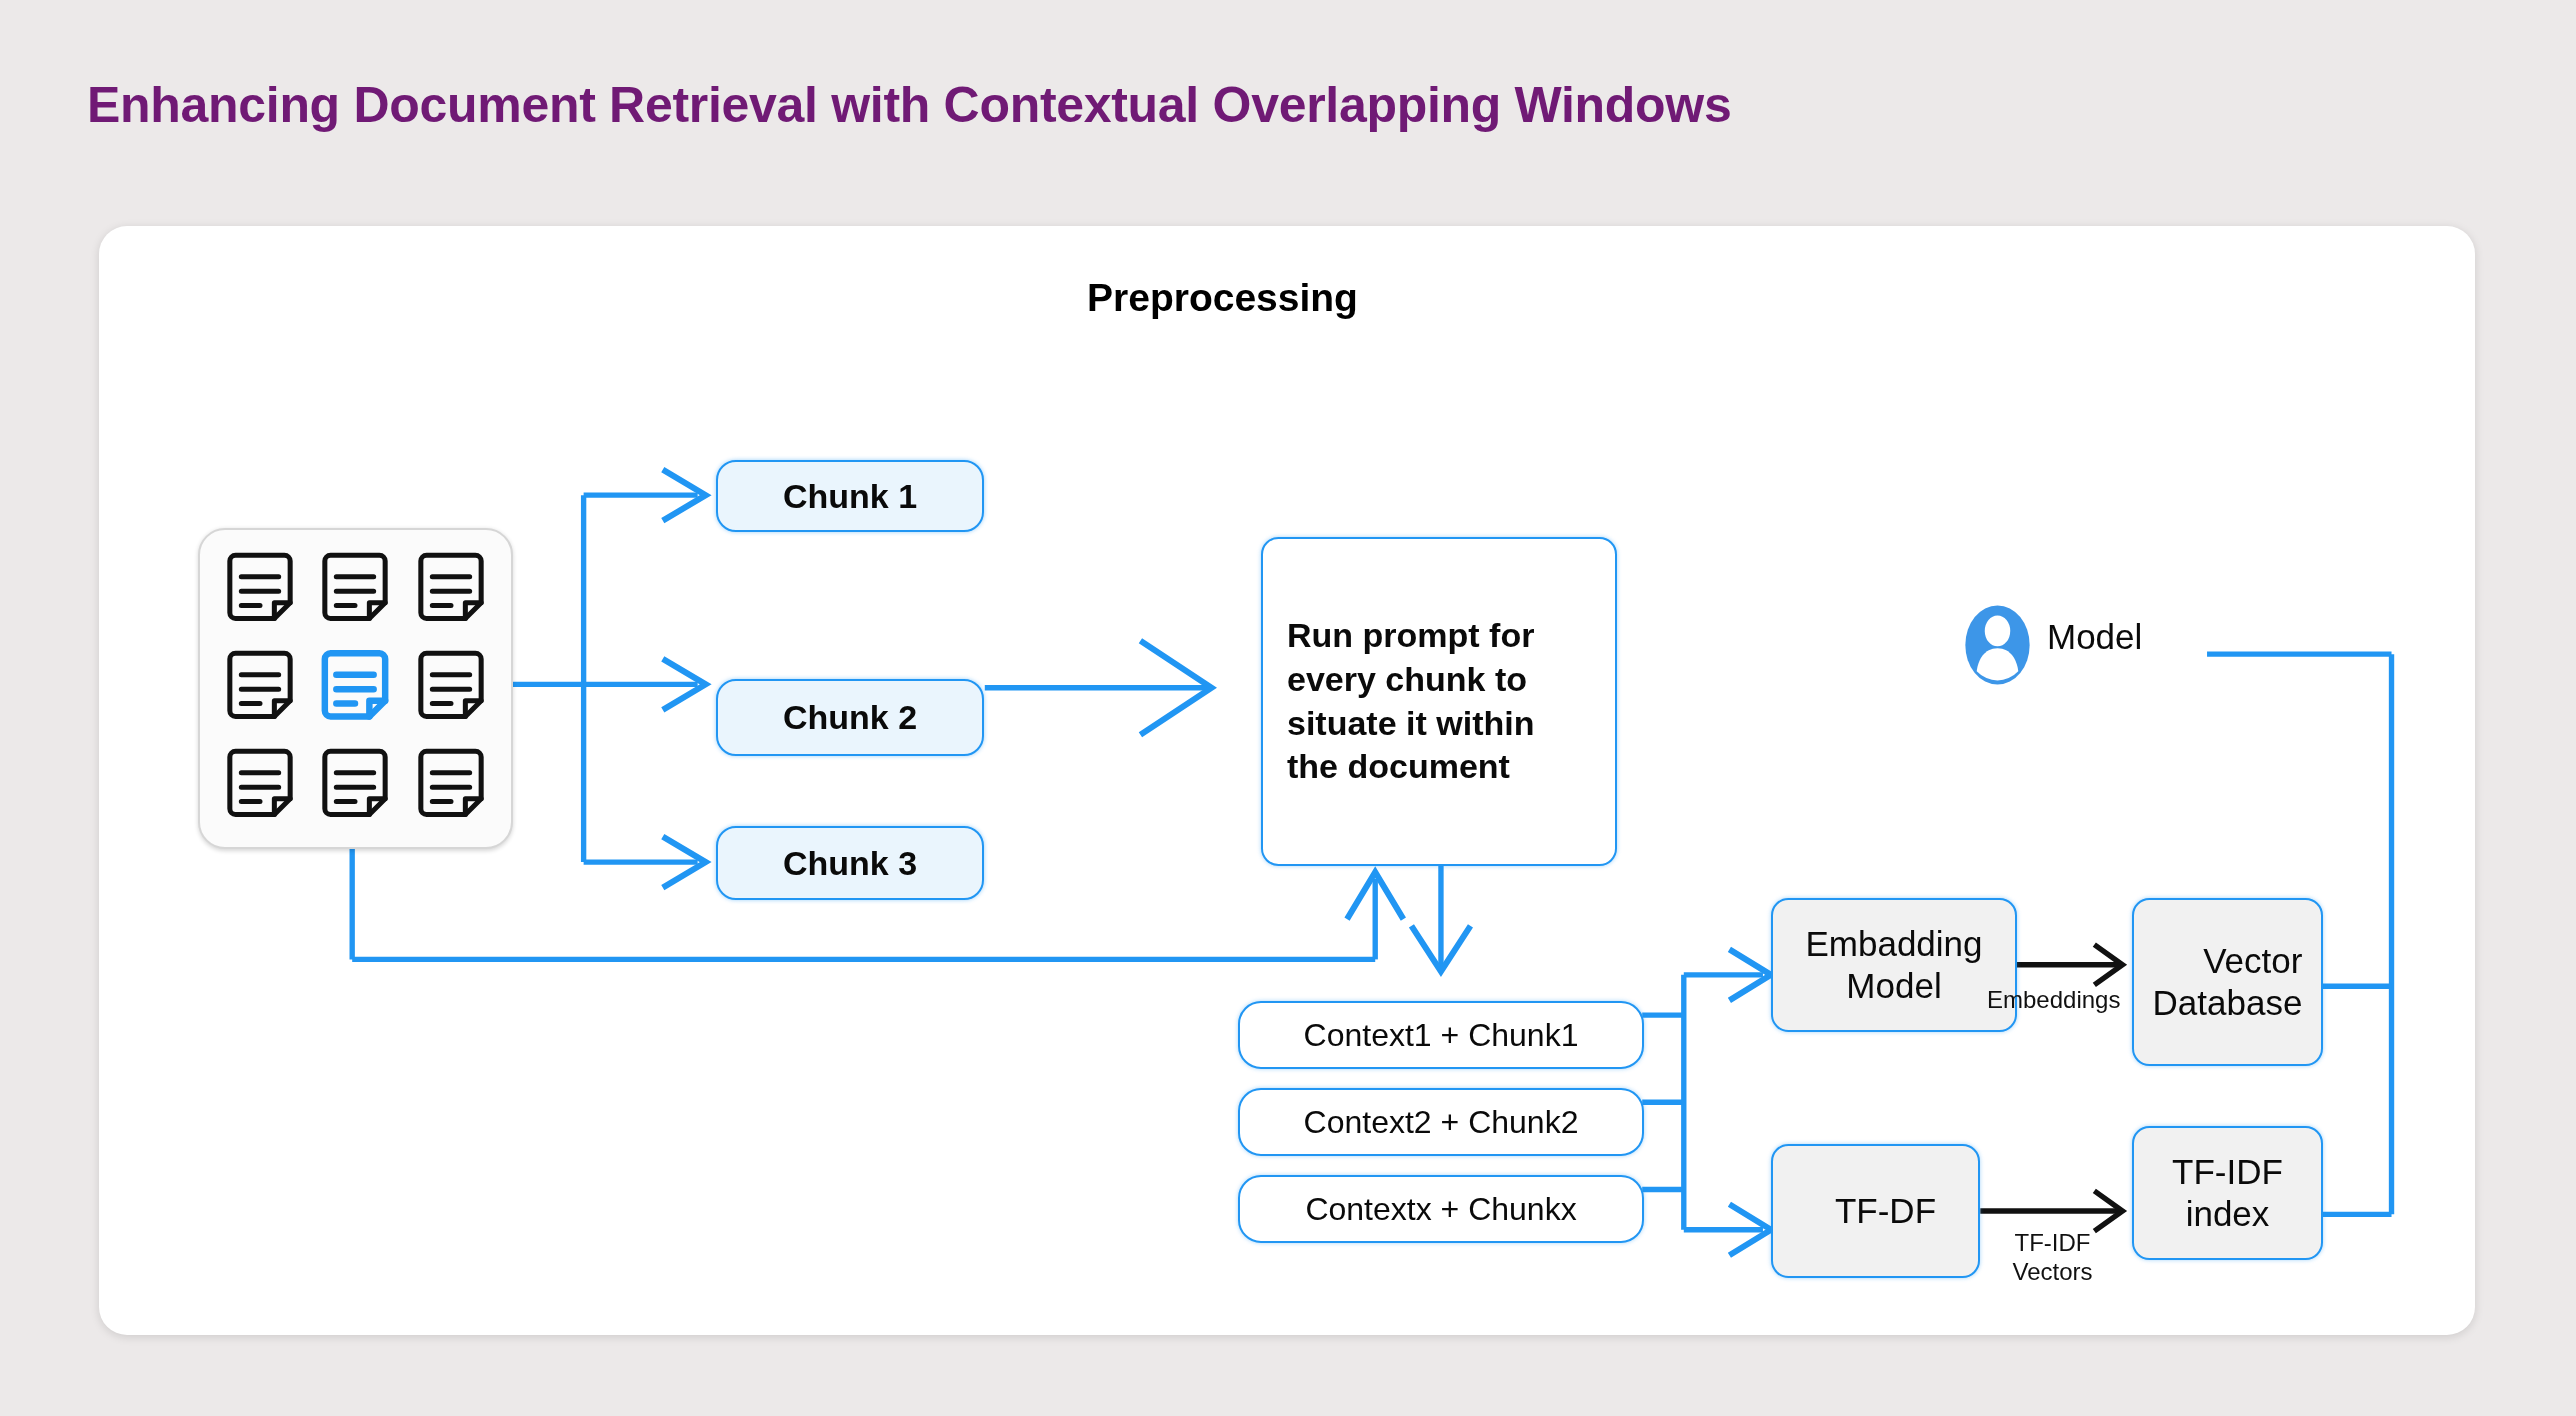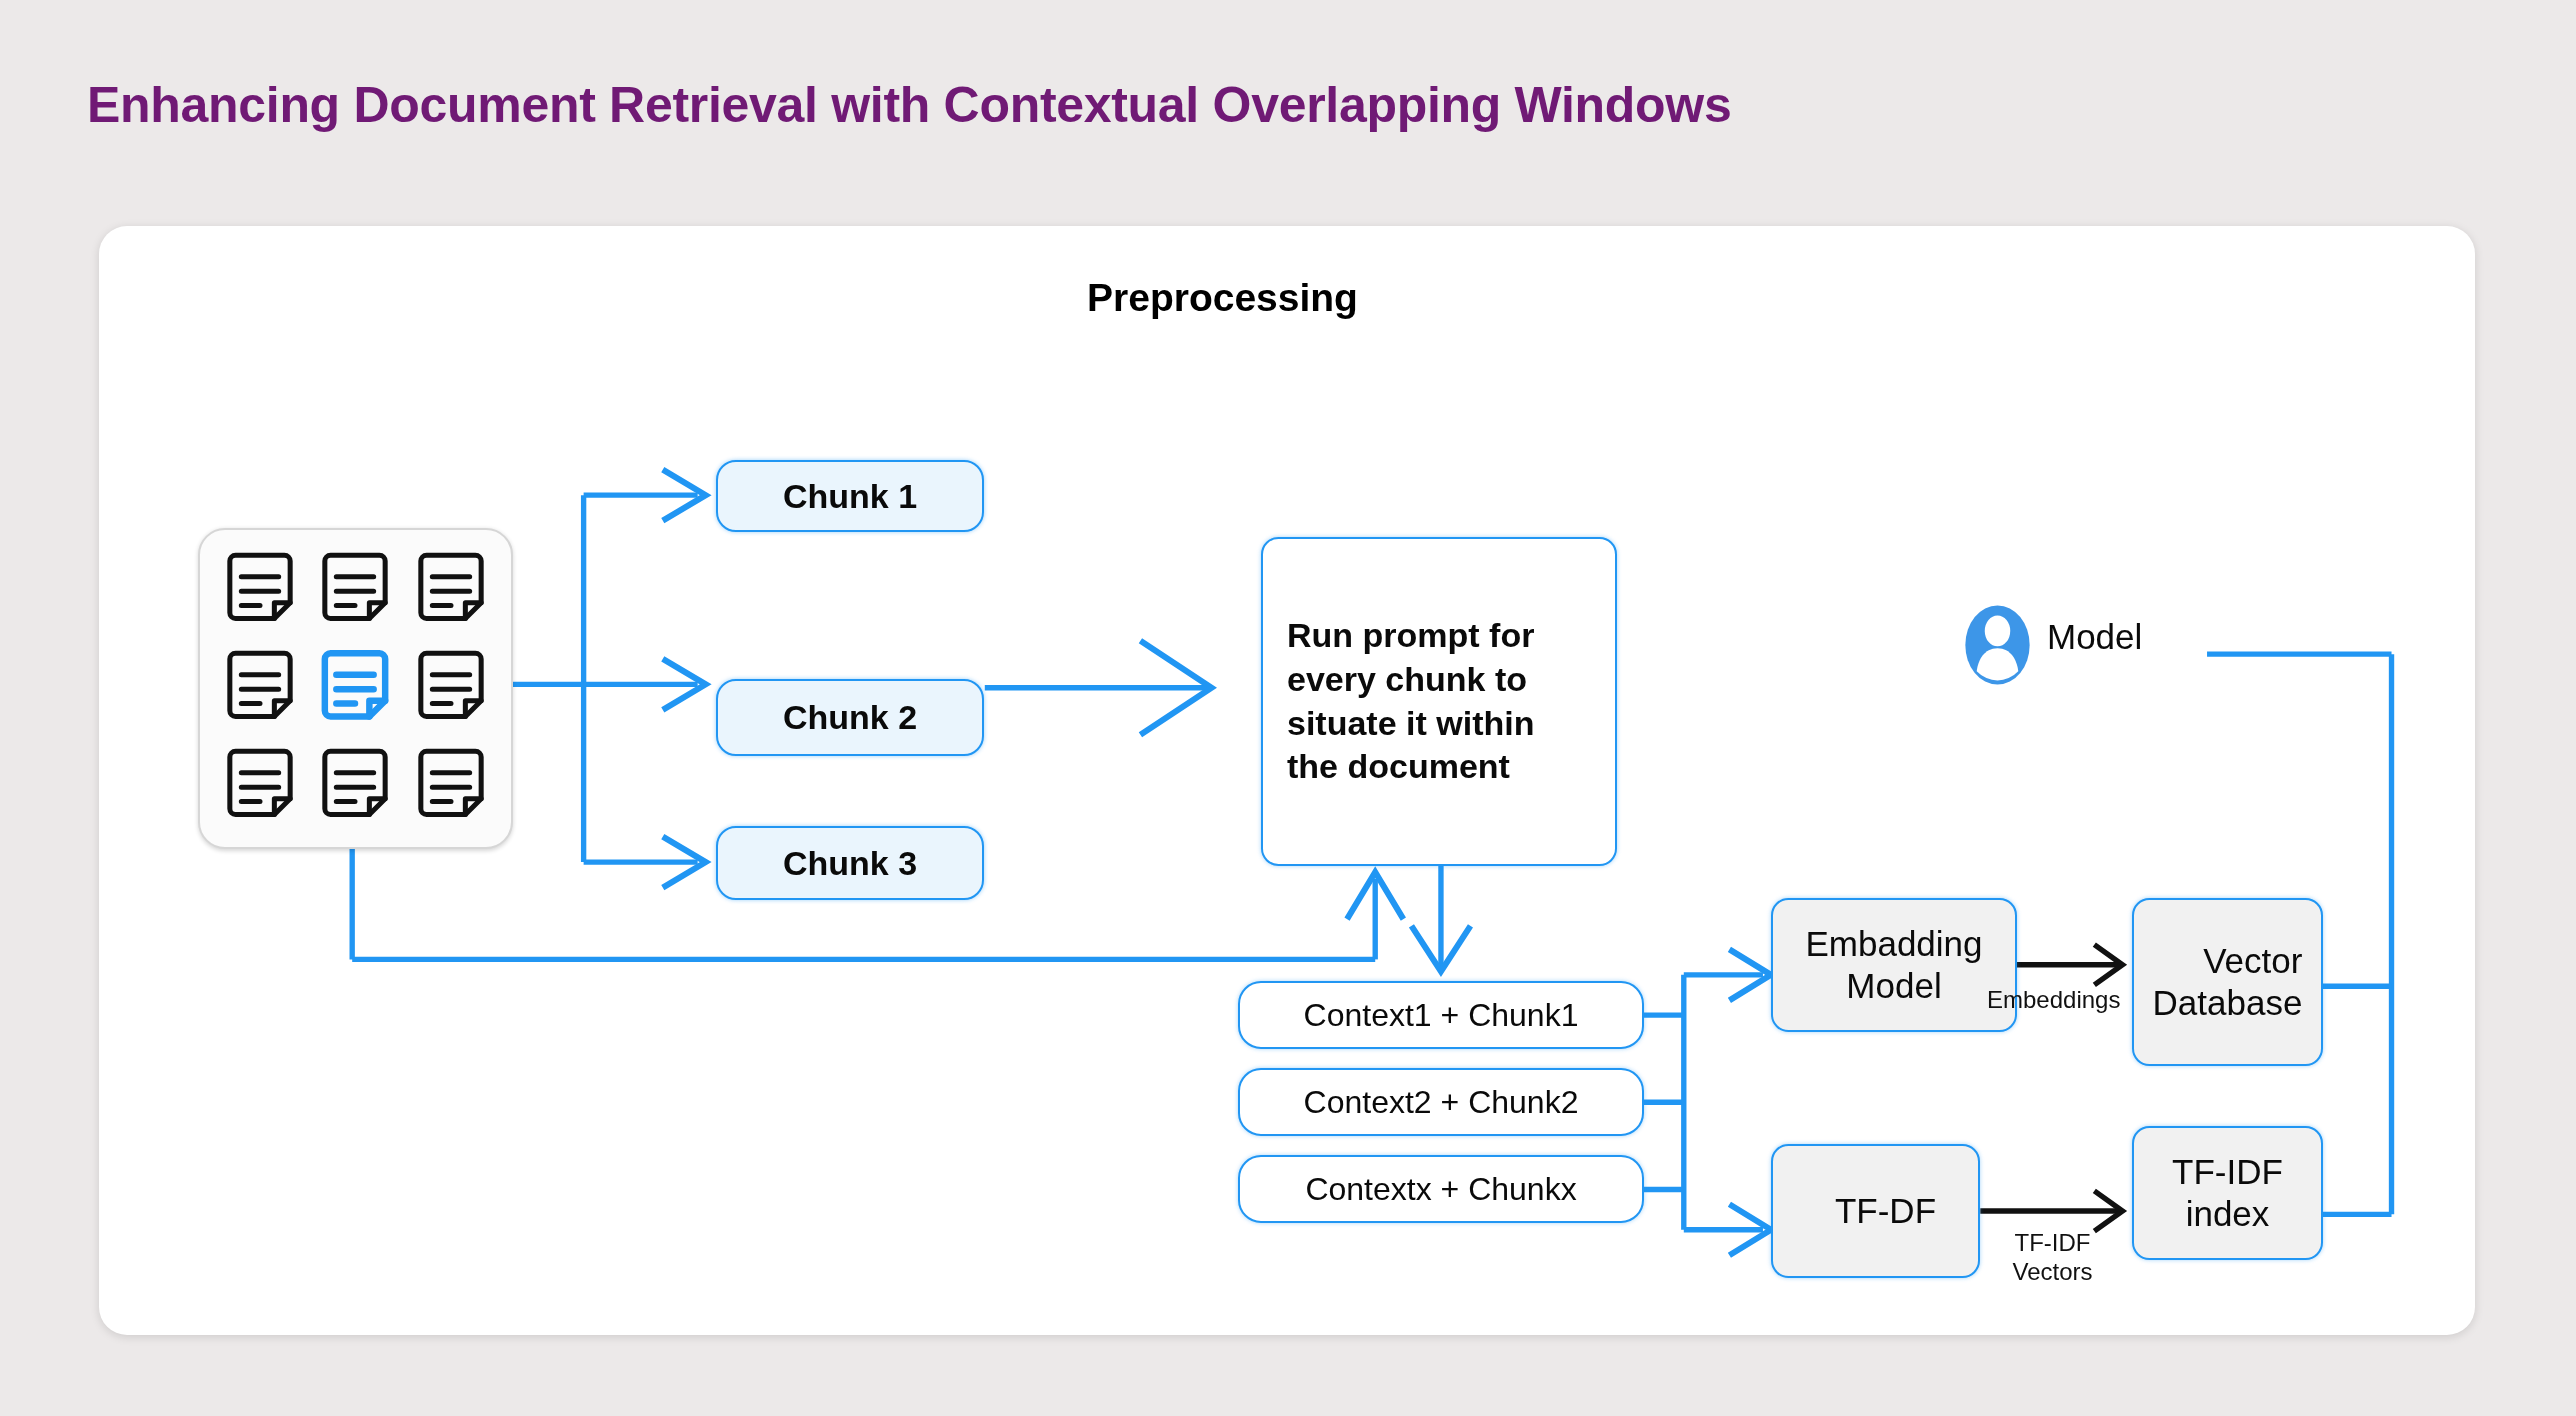--- a/index.html
+++ b/index.html
@@ -99,20 +99,21 @@
     box-shadow: 0 0 4.7px rgba(33,150,243,0.4);
   }
   .ctx-box {
     background: #ffffff;
     border: 2.7px solid #2196f3;
     border-radius: 23px;
     font-size: 32px;
     font-weight: normal;
     justify-content: center;
     box-shadow: 0 0 4px rgba(33,150,243,0.4);
+    margin-top: 20px;
   }
   .store-box {
     background: #f1f1f1;
     border: 2.7px solid #2196f3;
     border-radius: 17.4px;
     font-size: 35px;
     font-weight: normal;
     justify-content: center;
     text-align: center;
     line-height: 1.2;

